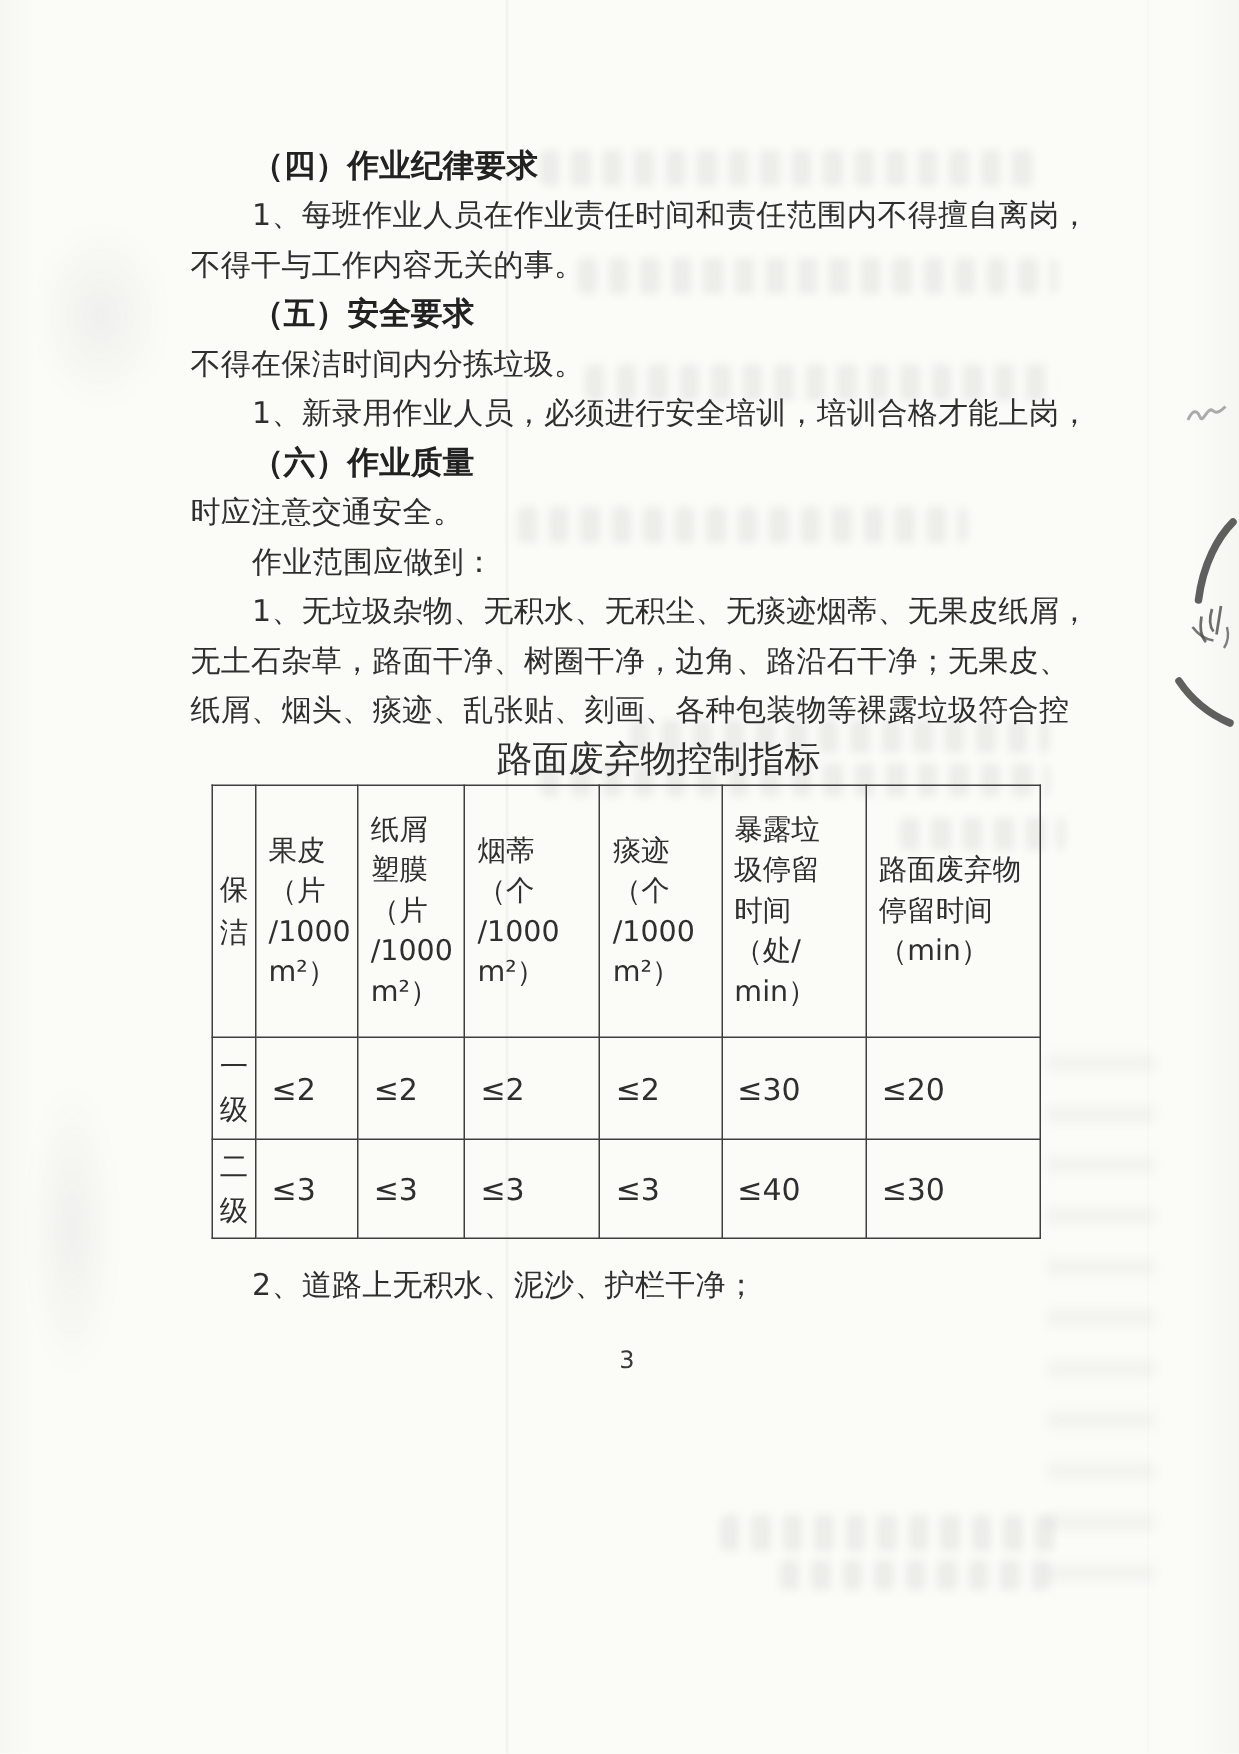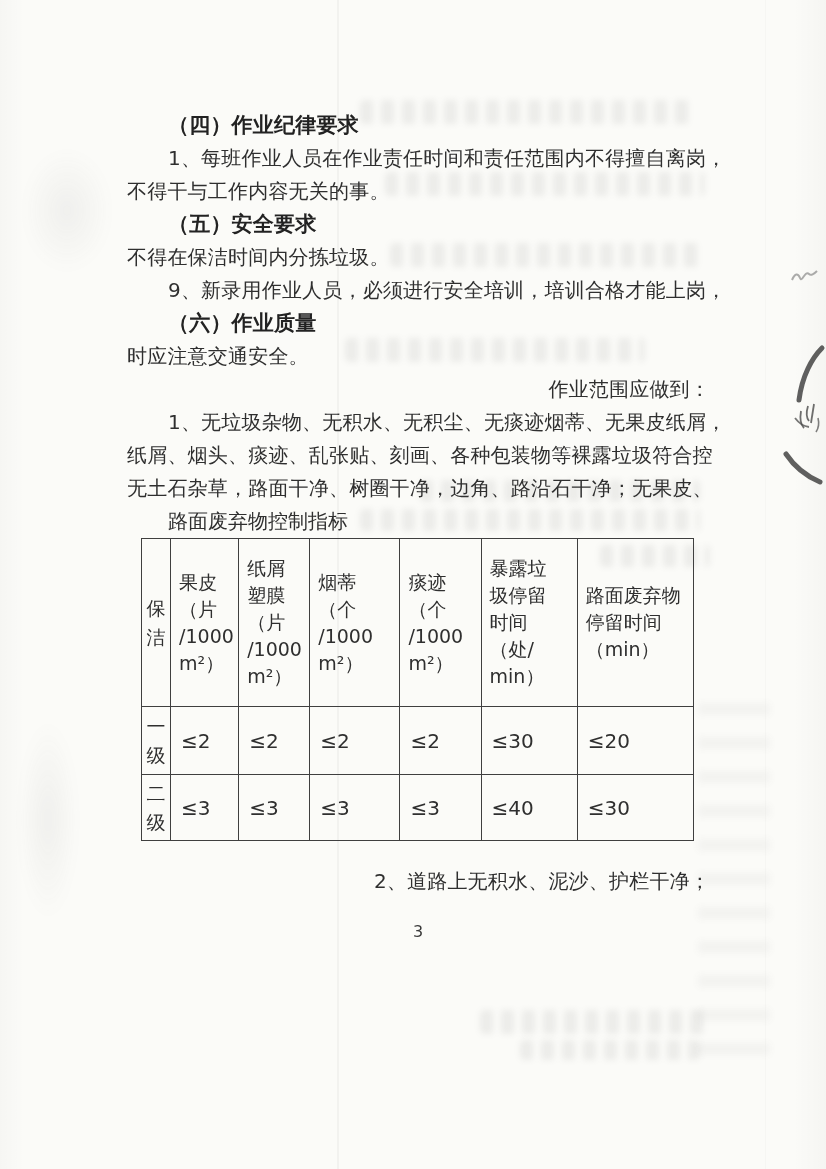--- a/index.html
+++ b/index.html
@@ -6,42 +6,42 @@
   body{
     width:826px;height:1169px;
     background:#fbfbf8;
     font-family:"DejaVu Sans","Liberation Sans",sans-serif;
     position:relative;overflow:hidden;
     color:#2f2f2f;
   }
   .page{position:absolute;inset:0;background:linear-gradient(90deg,rgba(0,0,0,.02),rgba(0,0,0,0) 3%,rgba(0,0,0,0) 96%,rgba(0,0,0,.025));}
   .fold{position:absolute;top:0;width:2px;height:100%;background:rgba(0,0,0,.035);}
   .fold2{position:absolute;top:0;width:1px;height:100%;background:rgba(0,0,0,.02);}
-  .content{position:absolute;left:127px;top:109px;width:583px;}
+  .content{position:absolute;left:127px;top:94px;width:583px;}
   .line{height:33px;line-height:33px;font-size:20px;letter-spacing:.2px;white-space:nowrap;}
-  .line.indent{text-indent:41px;text-align:right;}
+  .line.indent{text-indent:41px;}
   .line.heading{font-weight:bold;font-size:21px;color:#222;text-indent:41px;}
-  .caption{height:33px;line-height:33px;font-size:20px;text-indent:41px;}
+  .caption{height:33px;line-height:33px;font-size:24px;text-indent:41px;text-align:center;}
   table.ctrl{
     border-collapse:collapse;table-layout:fixed;
     margin-left:14px;width:553px;
   }
   table.ctrl th,table.ctrl td{
     border:1.5px solid #3f3f3f;
     white-space:pre-line;
     vertical-align:middle;
     font-weight:normal;
   }
   table.ctrl th{font-size:19px;line-height:27px;text-align:left;padding:4px 2px 4px 8px;}
   table.ctrl th.lvlcol,table.ctrl td.lvlcol{text-align:center;padding:0;line-height:29px;font-size:19px;}
   table.ctrl td.val{font-size:20px;padding-left:10px;}
   tr.hrow{height:168px;}
   tr.r1{height:68px;}
   tr.r2{height:66px;}
-  .after-line{margin-top:24px;}
+  .after-line{margin-top:14px;}
   .pagenum{margin-top:24px;text-align:center;font-size:16px;color:#3a3a3a;letter-spacing:1px;}
   .bleed{position:absolute;filter:blur(3px);opacity:.38;border-radius:4px;
     background:repeating-linear-gradient(90deg,rgba(100,100,100,.26) 0 13px,rgba(100,100,100,0) 13px 21px);}
   .bleed-v{position:absolute;filter:blur(3.5px);opacity:.25;border-radius:4px;
     background:repeating-linear-gradient(0deg,rgba(100,100,100,.22) 0 12px,rgba(100,100,100,0) 12px 34px);}
   .bleed-blob{position:absolute;filter:blur(5px);opacity:.5;
     background:radial-gradient(closest-side,rgba(110,110,110,.16),rgba(110,110,110,0));}
   .stamp{position:absolute;left:778px;top:258px;}
 </style>
 </head>
@@ -75,27 +75,27 @@
     <path d="M40,160 q2,8 -2,14" stroke="#4a4a4a" stroke-width="1.6" fill="none" opacity="0.7"></path>
     <path d="M8,196 C16,208 28,218 42,224" stroke="#3d3d3d" stroke-width="5" fill="none" opacity="0.82" stroke-linecap="round"></path>
   </svg>
 
   <div class="content">
     <div class="line heading">（四）作业纪律要求</div>
     <div class="line indent">1、每班作业人员在作业责任时间和责任范围内不得擅自离岗，</div>
     <div class="line">不得干与工作内容无关的事。</div>
     <div class="line heading">（五）安全要求</div>
     <div class="line">不得在保洁时间内分拣垃圾。</div>
-    <div class="line indent">9、新录用作业人员，必须进行安全培训，培训合格才能上岗，</div>
+    <div class="line indent">1、新录用作业人员，必须进行安全培训，培训合格才能上岗，</div>
     <div class="line heading">（六）作业质量</div>
     <div class="line">时应注意交通安全。</div>
     <div class="line indent">作业范围应做到：</div>
     <div class="line indent">1、无垃圾杂物、无积水、无积尘、无痰迹烟蒂、无果皮纸屑，</div>
+    <div class="line">无土石杂草，路面干净、树圈干净，边角、路沿石干净；无果皮、</div>
     <div class="line">纸屑、烟头、痰迹、乱张贴、刻画、各种包装物等裸露垃圾符合控</div>
-    <div class="line">无土石杂草，路面干净、树圈干净，边角、路沿石干净；无果皮、</div>
 
     <div class="caption">路面废弃物控制指标</div>
 
     <table class="ctrl">
       <colgroup>
         <col style="width:29px">
           <col style="width:68px">
           <col style="width:71px">
         <col style="width:90px">
           <col style="width:81px">

